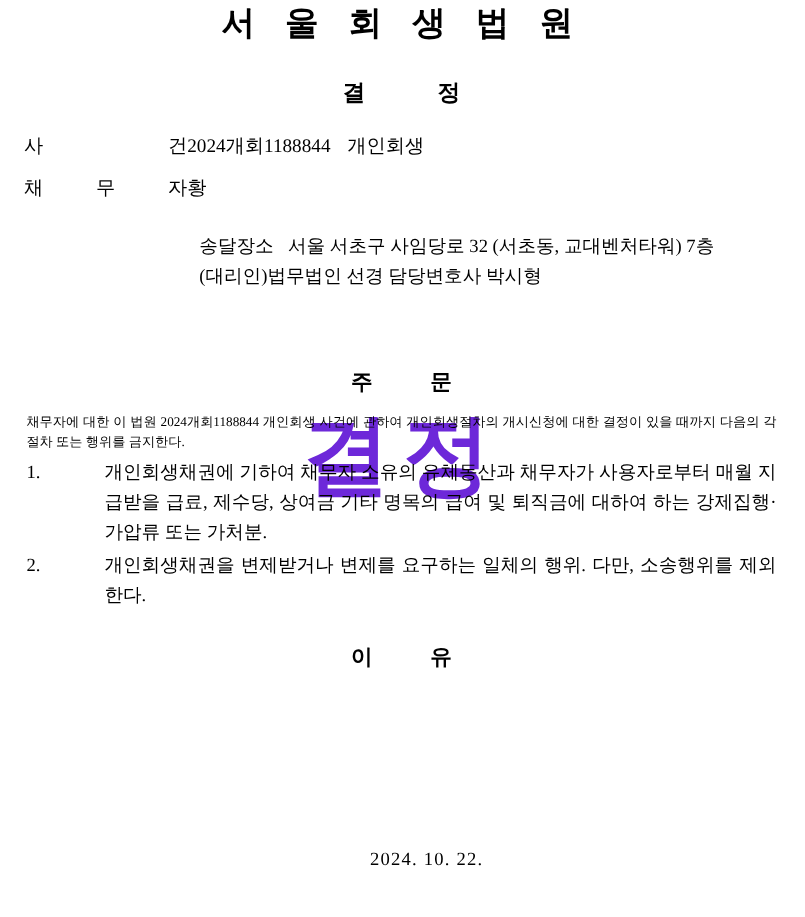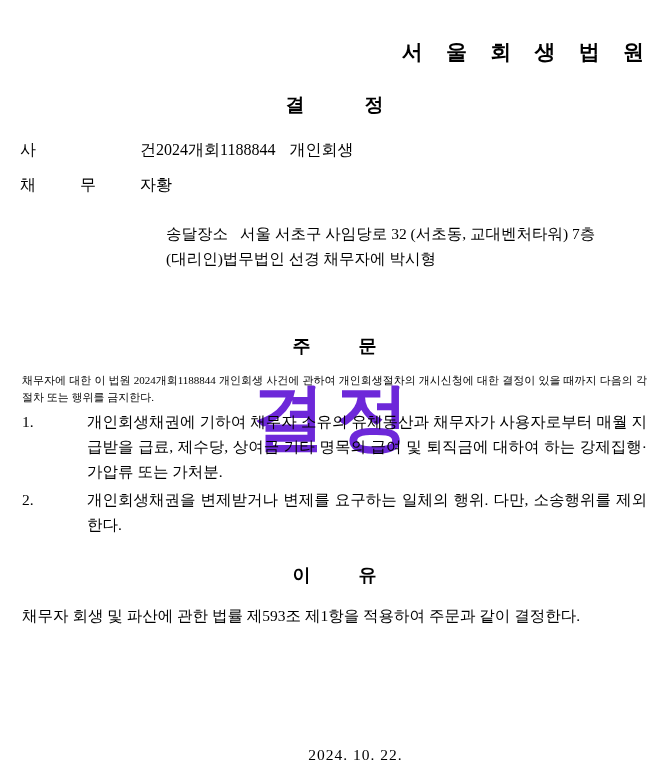--- a/index.html
+++ b/index.html
@@ -16,25 +16,24 @@
     overflow: hidden;
   }
   .page {
     position: relative;
     width: 671px;
     height: 764px;
     box-sizing: border-box;
     padding: 0 18px;
   }
   .court-title {
-    text-align: right;
-    font-size: 21px;
+    text-align: center;
+    font-size: 28px;
     font-weight: bold;
     letter-spacing: 9px;
-    margin-top: 38px;
     font-family: "Liberation Serif", serif;
   }
   .doc-kind {
     text-align: center;
     font-size: 19px;
     font-weight: bold;
     letter-spacing: 2px;
     margin-top: 26px;
   }
   .doc-kind .gap {
@@ -185,21 +184,21 @@
         <span>무</span>
         <span>자</span>
       </div>
       <div class="field-value">황</div>
     </div>
 
     <div class="address-block">
       <div>
         <span>송달장소</span><span class="sp"></span><span>서울 서초구 사임당로 32 (서초동, 교대벤처타워) 7층</span>
       </div>
-      <div>(대리인)법무법인 선경 채무자에 박시형</div>
+      <div>(대리인)법무법인 선경 담당변호사 박시형</div>
     </div>
 
     <div class="section-head juumun">
       <span>주</span><span class="gap"></span><span>문</span>
     </div>
 
     <div class="body-text">채무자에 대한 이 법원 2024개회1188844 개인회생 사건에 관하여 개인회생절차의 개시신청에 대한 결정이 있을 때까지 다음의 각 절차 또는 행위를 금지한다.</div>
 
     <div class="list">
       <div class="list-item">
@@ -209,19 +208,18 @@
       <div class="list-item">
         <div class="list-num">2.</div>
         <div class="list-body">개인회생채권을 변제받거나 변제를 요구하는 일체의 행위. 다만, 소송행위를 제외한다.</div>
       </div>
     </div>
 
     <div class="section-head iyu">
       <span>이</span><span class="gap"></span><span>유</span>
     </div>
 
-    <div class="reason-text">채무자 회생 및 파산에 관한 법률 제593조 제1항을 적용하여 주문과 같이 결정한다.</div>
 
   </div>
 
   <div class="date-line">2024.  10.  22.</div>
 
 </div>
 
 </body></html>

